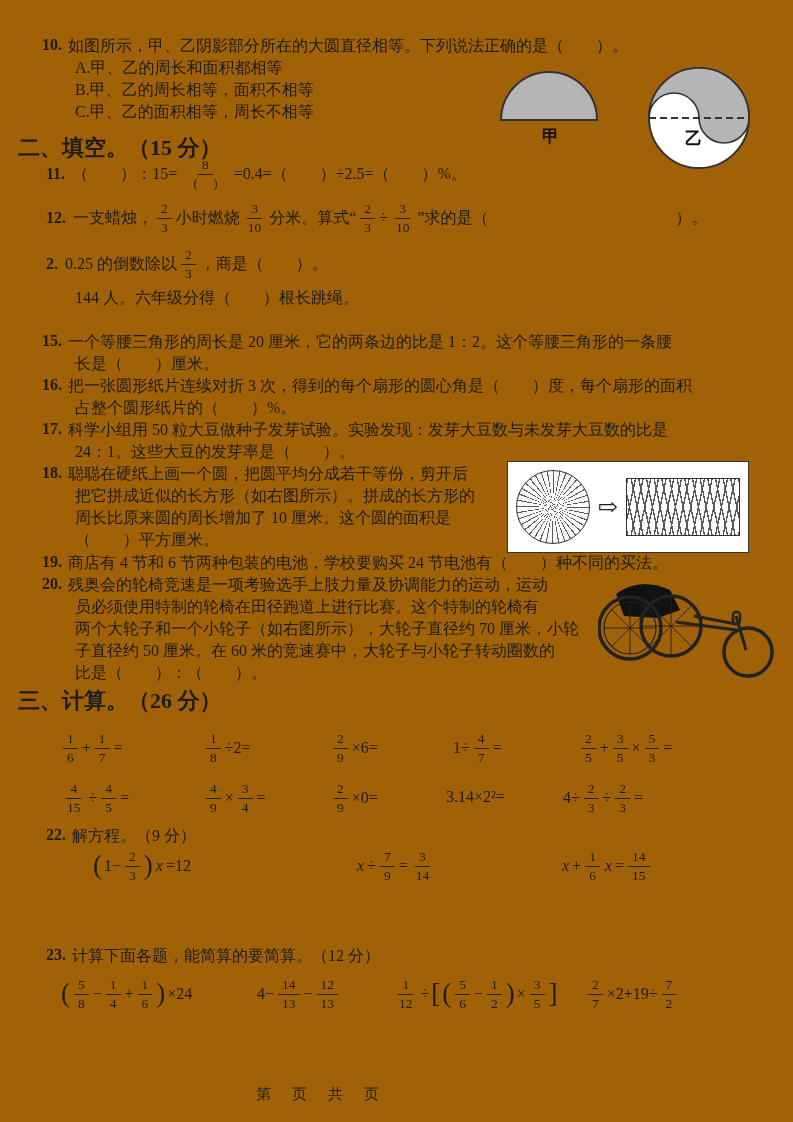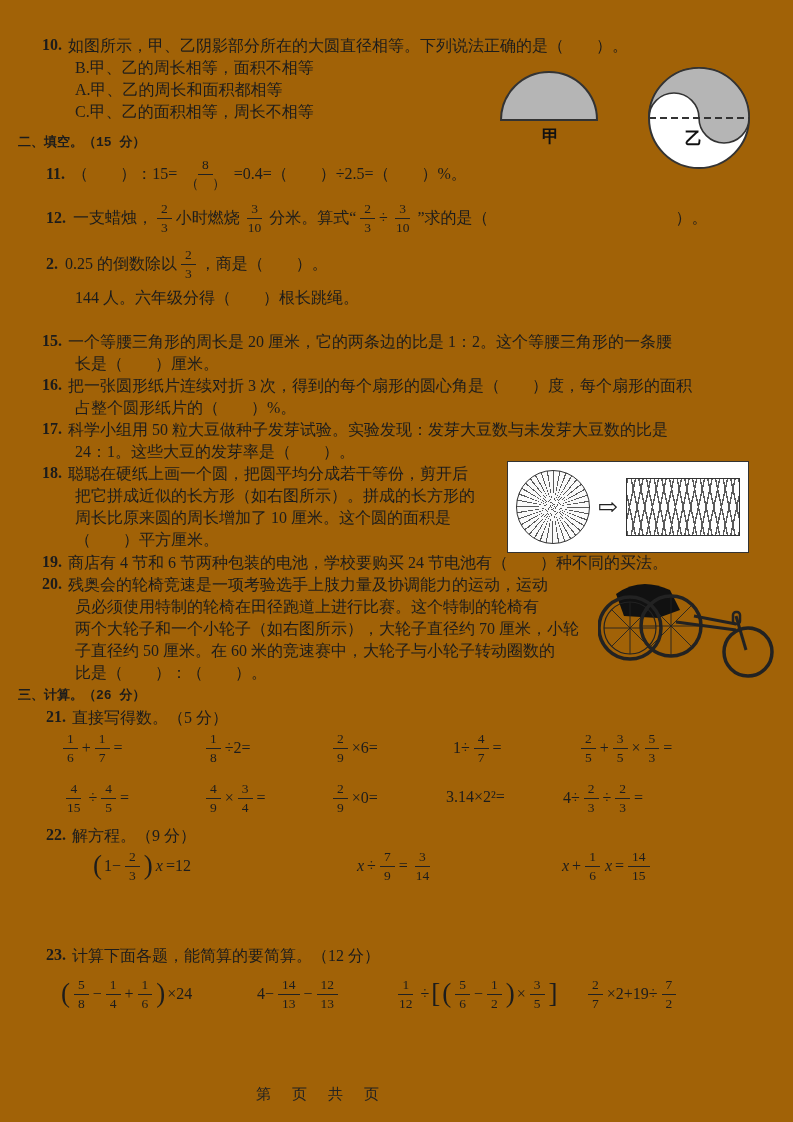--- a/index.html
+++ b/index.html
@@ -5,21 +5,21 @@
   html,body{margin:0;padding:0;background:#e8e8e8;}
   .page{position:relative;width:793px;height:1122px;background:#a16207;overflow:hidden;
         font-family:"Liberation Serif","DejaVu Serif",serif;color:#1c1c1c;font-size:16px;}
   .abs{position:absolute;}
   .qrow{display:flex;align-items:flex-start;}
   .qrow-c{display:flex;align-items:center;}
   .qno{font-weight:700;flex:none;margin-right:6px;}
   .line{height:22px;white-space:nowrap;}
   .cont{margin-left:33px;}
   .opt{margin-left:33px;height:22px;white-space:nowrap;}
-  .sect{font-weight:700;font-size:13px;white-space:nowrap;font-family:Liberation Mono, monospace;}
+  .sect{font-weight:700;font-size:22px;white-space:nowrap;}
   .sublabel{font-weight:400;white-space:nowrap;}
   .math{display:inline-flex;align-items:center;white-space:nowrap;}
   .frac{display:inline-flex;flex-direction:column;align-items:center;vertical-align:middle;
         margin:0 3px;line-height:1;font-size:13.5px;}
   .fnum{display:block;padding:0 4px 2px;border-bottom:1.4px solid #222;}
   .fden{display:block;padding:2px 4px 0;}
   .mtx{margin:0 1px;}
   .bigp{font-size:27px;font-weight:300;margin:0 1px;transform:translateY(-1px);}
   .mvar{font-style:italic;margin:0 2px;}
   .figbox{border:1.6px solid #333;display:flex;align-items:center;justify-content:space-evenly;background:#fff;}
@@ -34,22 +34,22 @@
 </head>
 <body>
 
 <div class="page">
 
   <div class="abs" style="left:42px;top:36px;">
     <div class="qrow">
       <span class="qno">10.</span>
       <span class="line">如图所示，甲、乙阴影部分所在的大圆直径相等。下列说法正确的是（　　）。</span>
     </div>
+    <div class="opt">A.甲、乙的周长和面积都相等</div>
     <div class="opt">B.甲、乙的周长相等，面积不相等</div>
-    <div class="opt">A.甲、乙的周长和面积都相等</div>
     <div class="opt">C.甲、乙的面积相等，周长不相等</div>
   </div>
 
   <svg class="abs" style="left:487px;top:52px;" width="290" height="120" viewBox="0 0 290 120">
     <path d="M14 68 A48 48 0 0 1 110 68 Z" fill="#b5b5b5" stroke="#333" stroke-width="2"></path>
     <circle cx="212" cy="66" r="50" fill="#fff" stroke="#333" stroke-width="2"></circle>
     <path d="M162 66 A50 50 0 0 1 262 66 A25 25 0 0 1 212 66 A25 25 0 0 0 162 66 Z" fill="#b5b5b5" stroke="#333" stroke-width="1.6"></path>
     <line x1="162" y1="66" x2="262" y2="66" stroke="#333" stroke-width="2" stroke-dasharray="7 4"></line>
     <text x="55" y="90" font-size="17" font-weight="bold" fill="#111">甲</text>
     <text x="198" y="92" font-size="17" font-weight="bold" fill="#111">乙</text>
@@ -193,24 +193,20 @@
       <line x1="78" y1="50" x2="138" y2="58"></line>
       <line x1="96" y1="44" x2="138" y2="52"></line>
       <line x1="138" y1="44" x2="148" y2="78"></line>
     </g>
     <rect x="135" y="40" width="7" height="12" rx="3" fill="none" stroke="#222" stroke-width="2.5"></rect>
     <circle cx="150" cy="80" r="24" fill="none" stroke="#222" stroke-width="3.5"></circle>
   </svg>
 
   <div class="abs sect" style="left:18px;top:686px;">三、计算。（26 分）</div>
 
-  <div class="abs qrow" style="left:46px;top:708px;">
-    <span class="qno">21.</span>
-    <span class="sublabel">直接写得数。（5 分）</span>
-  </div>
   <div class="abs math" style="left:60px;top:732px;">
       <span class="frac">
         <span class="fnum">1</span>
         <span class="fden">6</span>
       </span>
       <span class="mtx">+</span>
       <span class="frac">
         <span class="fnum">1</span>
         <span class="fden">7</span>
       </span>

